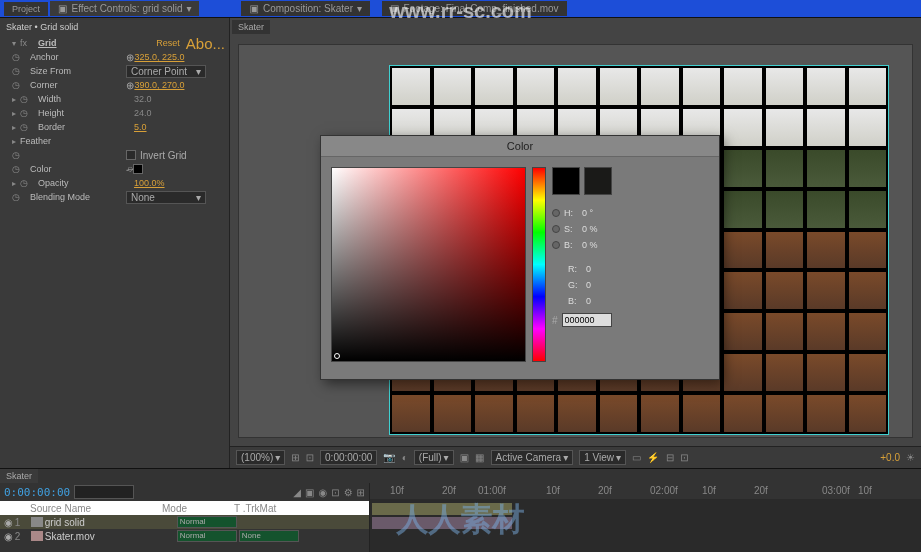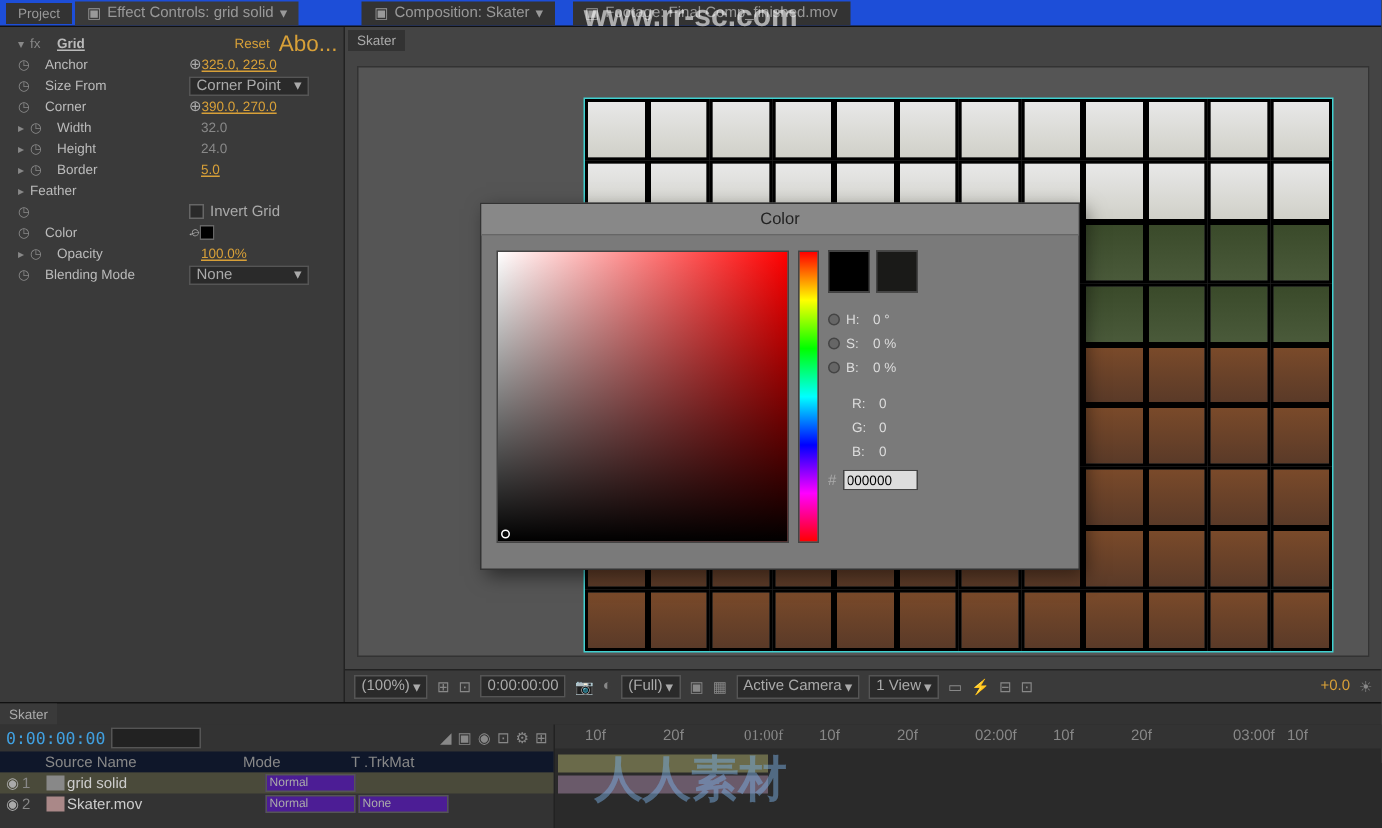--- a/index.html
+++ b/index.html
@@ -38,29 +38,29 @@
 .bottom{height:84px;background:#333;border-top:1px solid #111;display:flex;flex-direction:column}
 .btab{padding:2px 6px;background:#3a3a3a;color:#aaa;font-size:9px;width:fit-content}
 .tline{display:flex;flex:1}
 .tleft{width:370px;background:#333;border-right:1px solid #222}
 .thdr{display:flex;align-items:center;height:18px;padding:0 4px;gap:4px}
 .tc{color:#40a0e0;font-size:11px;font-family:monospace}
 .tc2{color:#888;font-size:8px}
 .srch{background:#222;border:1px solid #555;width:60px;height:14px;color:#aaa;padding:0 2px}
 .thicons{display:flex;gap:4px;margin-left:auto}
 .thicons span{color:#888;cursor:pointer;font-size:10px}
-.colhdr{display:flex;height:14px;background:#0f172a;padding-left:30px;gap:2px;align-items:center;font-size:8px;color:#888}
+.colhdr{display:flex;height:14px;background:#ffffff;padding-left:30px;gap:2px;align-items:center;font-size:8px;color:#888}
 .colhdr span:nth-child(1){width:130px}
 .colhdr span:nth-child(2){width:70px}
 .trow{display:flex;height:14px;align-items:center;padding-left:4px;gap:2px;font-size:9px}
 .trow.sel{background:#4a4a3a}
 .trow .num{width:14px;color:#888}
 .trow .swatch{width:12px;height:10px;background:#888}
 .trow .nm{width:130px;color:#ccc}
-.trow .md{background:#4c1d95;border:1px solid #555;width:60px;height:12px;color:#aaa;padding:0 2px;font-size:8px}
+.trow .md{background:#14532d;border:1px solid #555;width:60px;height:12px;color:#aaa;padding:0 2px;font-size:8px}
 .tright{flex:1;background:#2a2a2a;position:relative}
 .ruler{height:16px;background:#333;display:flex;font-size:8px;color:#888;position:relative}
 .ruler span{position:absolute;top:2px}
 .layer-bar{position:absolute;left:2px;top:20px;height:12px;width:140px;background:#6a6a4a}
 .layer-bar2{position:absolute;left:2px;top:34px;height:12px;width:140px;background:#6a5a6a}
 .dialog{position:absolute;left:320px;top:135px;width:400px;height:245px;background:#7a7a7a;border:1px solid #333;box-shadow:4px 4px 12px rgba(0,0,0,.5);z-index:100}
 .dlg-title{text-align:center;padding:4px;color:#222;font-size:11px;background:#888;border-bottom:1px solid #666}
 .dlg-body{padding:10px;display:flex;gap:6px}
 .sv-picker{width:195px;height:195px;background:linear-gradient(to top,#000,transparent),linear-gradient(to right,#fff,#f00);position:relative;border:1px solid #444}
 .sv-picker .cursor{position:absolute;left:2px;bottom:2px;width:6px;height:6px;border:1px solid #fff;border-radius:50%}
@@ -102,20 +102,21 @@
     <span>▾</span>
   </div>
   <div class="tab" style="margin-left:10px">
     <span>▣</span>
     <span>Footage:  Final Comp_finished.mov</span>
   </div>
 </div>
 
 <div class="main">
   <div class="left">
+    <div class="ec-hdr">Skater • Grid solid</div>
     <div class="props">
       <div class="prow">
         <span class="tw">▾</span>
         <span class="ic">fx</span>
         <span class="lbl fx">Grid</span>
         <span class="reset">Reset</span>
         <span class="abt">Abo...</span>
       </div>
       <div class="prow">
         <span class="ic">◷</span>
@@ -372,21 +373,21 @@
         <span class="swatch" style="background:#a88"></span>
         <span class="nm">Skater.mov</span>
         <div class="md">Normal</div>
         <div class="md">None</div>
       </div>
     </div>
     <div class="tright">
       <div class="ruler">
           <span style="left: 20px;">10f</span>
           <span style="left: 72px;">20f</span>
-          <span style="left: 126px; font-family: Liberation Serif, serif;">01:00f</span>
+          <span style="left: 108px;">01:00f</span>
           <span style="left: 176px;">10f</span>
           <span style="left: 228px;">20f</span>
           <span style="left: 280px;">02:00f</span>
           <span style="left: 332px;">10f</span>
           <span style="left: 384px;">20f</span>
           <span style="left: 452px;">03:00f</span>
           <span style="left: 488px;">10f</span>
         </div>
       <div class="layer-bar"></div>
       <div class="layer-bar2"></div>

